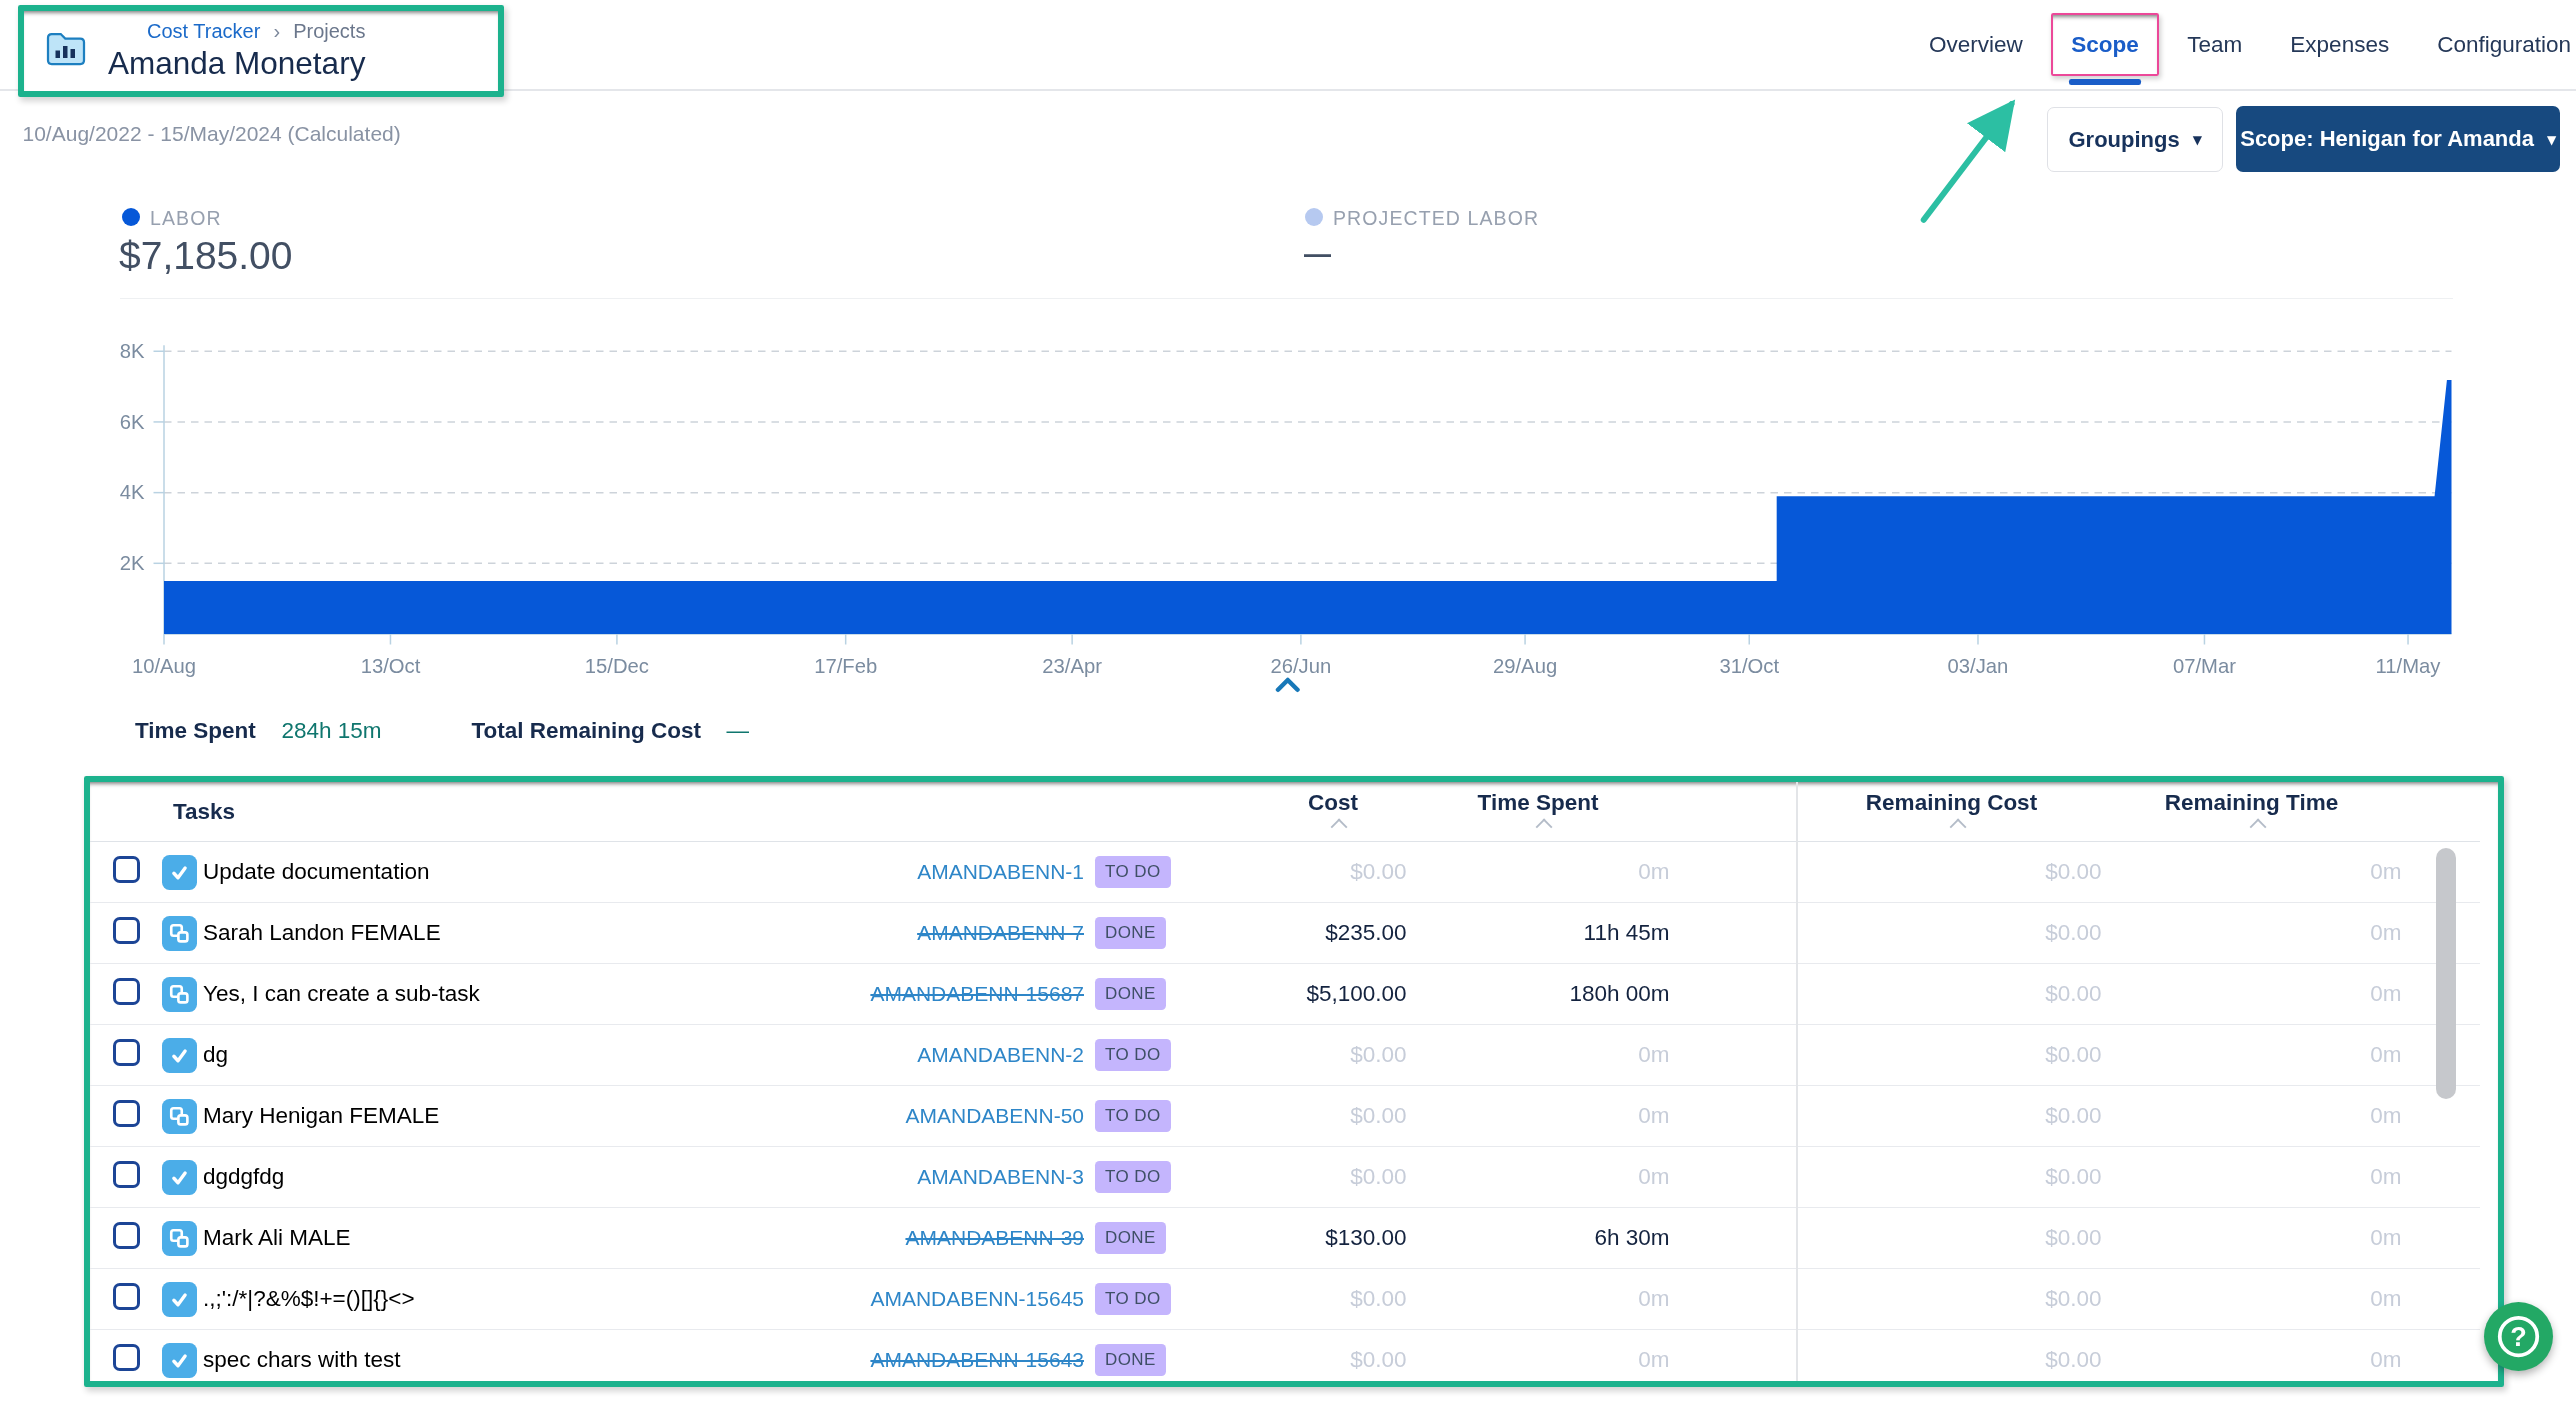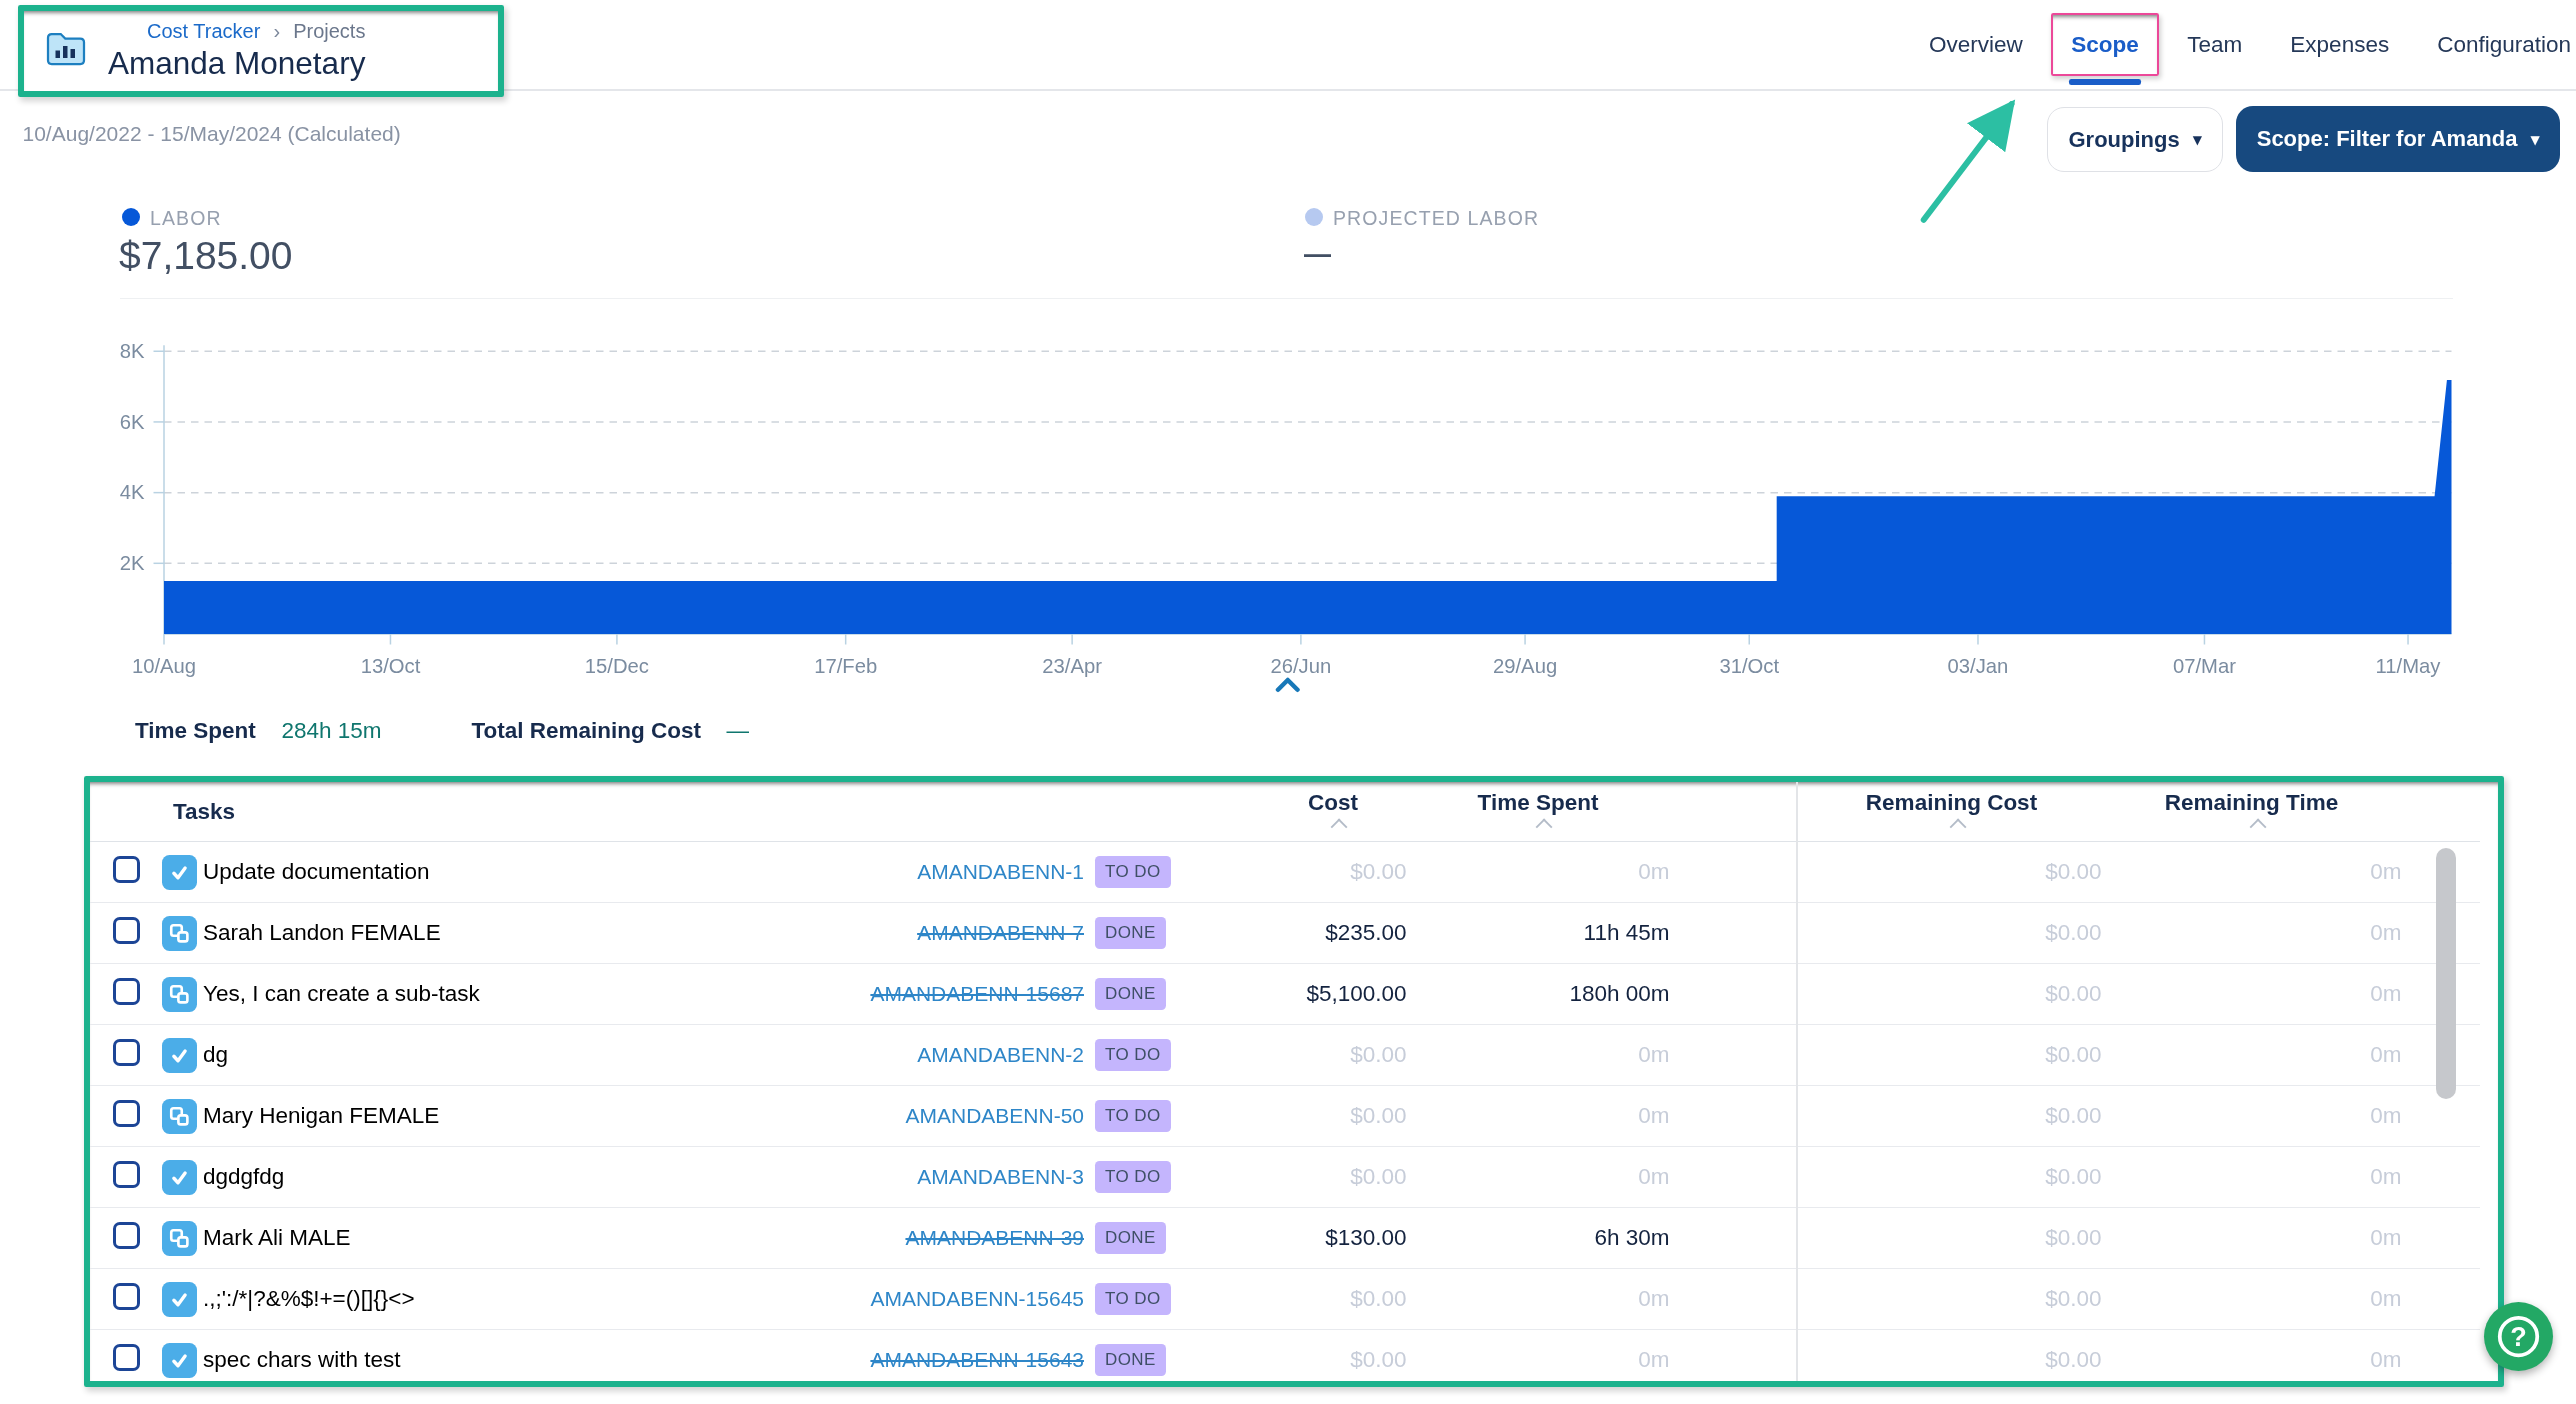--- a/index.html
+++ b/index.html
@@ -28,21 +28,21 @@
   .tab-active{color:#1a5dc8;font-weight:700;margin:0;}
   .tab-underline{position:absolute;left:50%;transform:translateX(-50%);bottom:-11.3px;
        width:72px;height:6px;background:#1a5dc8;border-radius:2.3px;}
 
   
   .anno-arrow{position:absolute;left:1905px;top:83px;z-index:41;pointer-events:none;}
 
   
   .date-range{position:absolute;left:22.5px;top:122px;font-size:21px;color:#8993A4;}
   .btn{position:absolute;display:flex;align-items:center;justify-content:center;
-       border-radius:17px;font-size:22px;font-weight:700;cursor:pointer;gap:13.5px;}
+       border-radius:7px;font-size:22px;font-weight:700;cursor:pointer;gap:13.5px;}
   .btn-groupings{left:2047px;top:107px;width:174px;height:63px;background:#fff;
        border:1.5px solid #DFE1E6;color:#17325c;}
   .btn-scope{left:2236px;top:106px;width:324px;height:66px;background:#17497f;color:#fff;border:none;}
   .dd-caret{font-size:16.5px;line-height:16.5px;}
 
   
   .legend-dot{position:absolute;width:18px;height:18px;border-radius:50%;}
   .legend-label{position:absolute;font-size:19.5px;letter-spacing:1.1px;color:#97A0AF;font-weight:500;}
   .legend-value{position:absolute;font-size:39px;font-weight:500;color:#424f63;}
   .legend-dash{position:absolute;font-size:27px;font-weight:700;color:#424f63;}
@@ -141,21 +141,21 @@
   <line x1="25" y1="182" x2="142" y2="28" stroke="#2cbfa3" stroke-width="8" stroke-linecap="round" marker-end="url(#ah)"></line>
 </svg>
 
 <div class="date-range">10/Aug/2022 - 15/May/2024 (Calculated)</div>
 
 <div class="btn btn-groupings">
   <span>Groupings</span>
   <span class="dd-caret">▾</span>
 </div>
 <div class="btn btn-scope">
-  <span>Scope: Filter for Amanda</span>
+  <span>Scope: Henigan for Amanda</span>
   <span class="dd-caret">▾</span>
 </div>
 
 <span class="legend-dot" style="left:122px;top:208px;background:#0658d8"></span>
 <span class="legend-label" style="left:150px;top:207px">LABOR</span>
 <span class="legend-value" style="left:119px;top:234px">$7,185.00</span>
 
 <span class="legend-dot" style="left:1305px;top:208px;background:#b6c9f0"></span>
 <span class="legend-label" style="left:1333px;top:207px">PROJECTED LABOR</span>
 <span class="legend-dash" style="left:1304px;top:239px">—</span>

